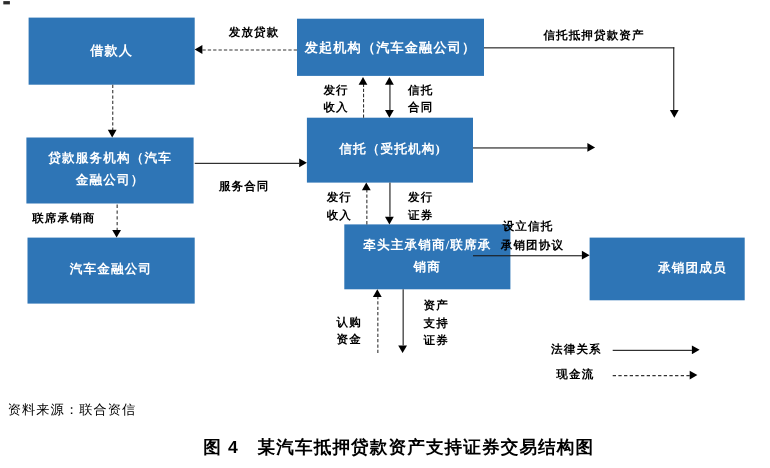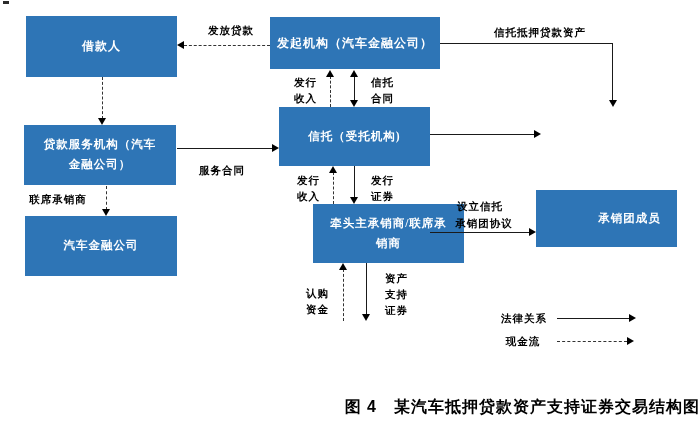--- a/index.html
+++ b/index.html
@@ -20,37 +20,37 @@
   .sline-h{position:absolute;height:0;border-top:1.5px solid #1a1a1a;}
   .sline-v{position:absolute;width:0;border-left:1.5px solid #1a1a1a;}
   .dline-h{position:absolute;height:0;border-top:1.5px dashed #333;}
   .dline-v{position:absolute;width:0;border-left:1.5px dashed #333;}
   .ah{position:absolute;width:0;height:0;}
   .ah--r{border-top:4px solid transparent;border-bottom:4px solid transparent;border-left:7px solid #000;}
   .ah--l{border-top:4px solid transparent;border-bottom:4px solid transparent;border-right:7px solid #000;}
   .ah--d{border-left:4px solid transparent;border-right:4px solid transparent;border-top:7px solid #000;}
   .ah--u{border-left:4px solid transparent;border-right:4px solid transparent;border-bottom:7px solid #000;}
   .source-note{position:absolute;left:7px;top:364px;font-size:12px;letter-spacing:1px;}
-  .figure-caption{position:absolute;left:0;right:0;top:397px;text-align:right;font-size:16px;font-weight:bold;letter-spacing:1px;font-family:"Liberation Sans","DejaVu Sans",sans-serif;padding-left:25px;}
+  .figure-caption{position:absolute;left:0;right:0;top:397px;text-align:center;font-size:16px;font-weight:bold;letter-spacing:1px;font-family:"Liberation Sans","DejaVu Sans",sans-serif;padding-left:25px;}
   .stray{position:absolute;left:3px;top:1px;width:6px;height:2.5px;background:#2b2b2b;}
 </style>
 </head>
 <body>
 
 <div class="canvas">
 
   <div class="stray"></div>
 
   <div class="node" style="left:26px;top:16px;width:151px;height:61px;font-size:12px;">借款人</div>
   <div class="node" style="left:270px;top:17px;width:170px;height:52px;font-size:12px;padding:0 4px;">发起机构（汽车金融公司）</div>
   <div class="node" style="left:24px;top:125px;width:152px;height:60px;padding:0 16px;">贷款服务机构（汽车金融公司）</div>
   <div class="node" style="left:279px;top:107px;width:151px;height:59px;">信托（受托机构)</div>
   <div class="node" style="left:25px;top:216px;width:152px;height:60px;">汽车金融公司</div>
   <div class="node" style="left:266px;top:204px;width:151px;height:59px;padding:0 12px;margin-left:47px;">牵头主承销商/联席承销商</div>
-  <div class="node" style="left:536px;top:190px;width:141px;height:57px;padding-left:46px;">承销团成员</div>
+  <div class="node" style="left:536px;top:216px;width:141px;height:57px;padding-left:46px;">承销团成员</div>
 
   <div class="edge-label" style="left:203px;top:23px;width:56px;">发放贷款</div>
   <div class="dline-h" style="left:184px;top:45px;width:86px;"></div>
   <div class="ah ah--l" style="left:177px;top:41px;"></div>
 
   <div class="dline-v" style="left:102px;top:77px;height:42px;"></div>
   <div class="ah ah--d" style="left:98px;top:118px;"></div>
 
   <div class="sline-h" style="left:177px;top:148px;width:95px;"></div>
   <div class="ah ah--r" style="left:272px;top:144px;"></div>
@@ -99,15 +99,16 @@
   <div class="edge-label" style="left:383px;top:271px;width:27px;">资产支持证券</div>
 
   <div class="edge-label" style="left:500px;top:311px;width:48px;">法律关系</div>
   <div class="sline-h" style="left:557px;top:318px;width:72px;"></div>
   <div class="ah ah--r" style="left:629px;top:314px;"></div>
 
   <div class="edge-label" style="left:503px;top:334px;width:40px;">现金流</div>
   <div class="dline-h" style="left:557px;top:341px;width:70px;"></div>
   <div class="ah ah--r" style="left:627px;top:337px;"></div>
 
+  <div class="source-note">资料来源：联合资信</div>
   <div class="figure-caption">图 4　某汽车抵押贷款资产支持证券交易结构图</div>
 
 </div>
 
 </body></html>

